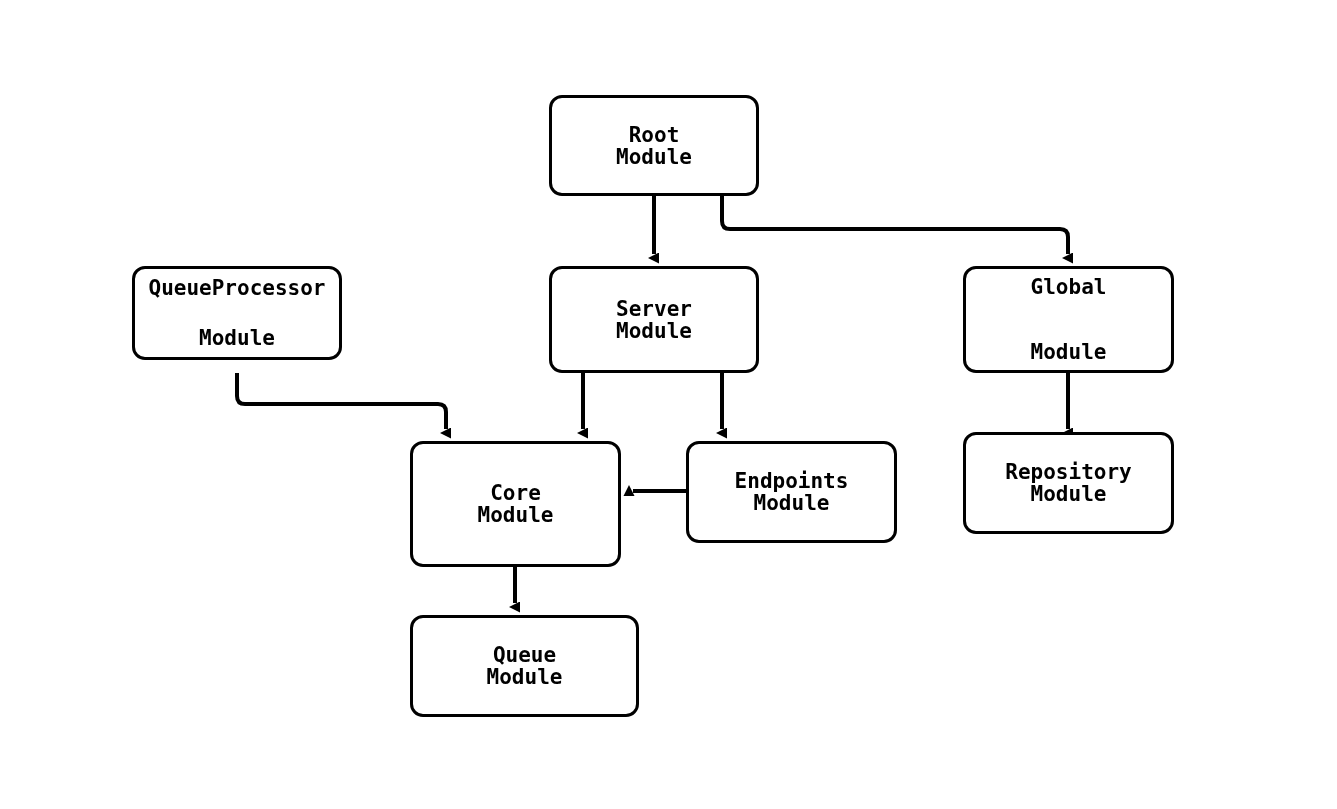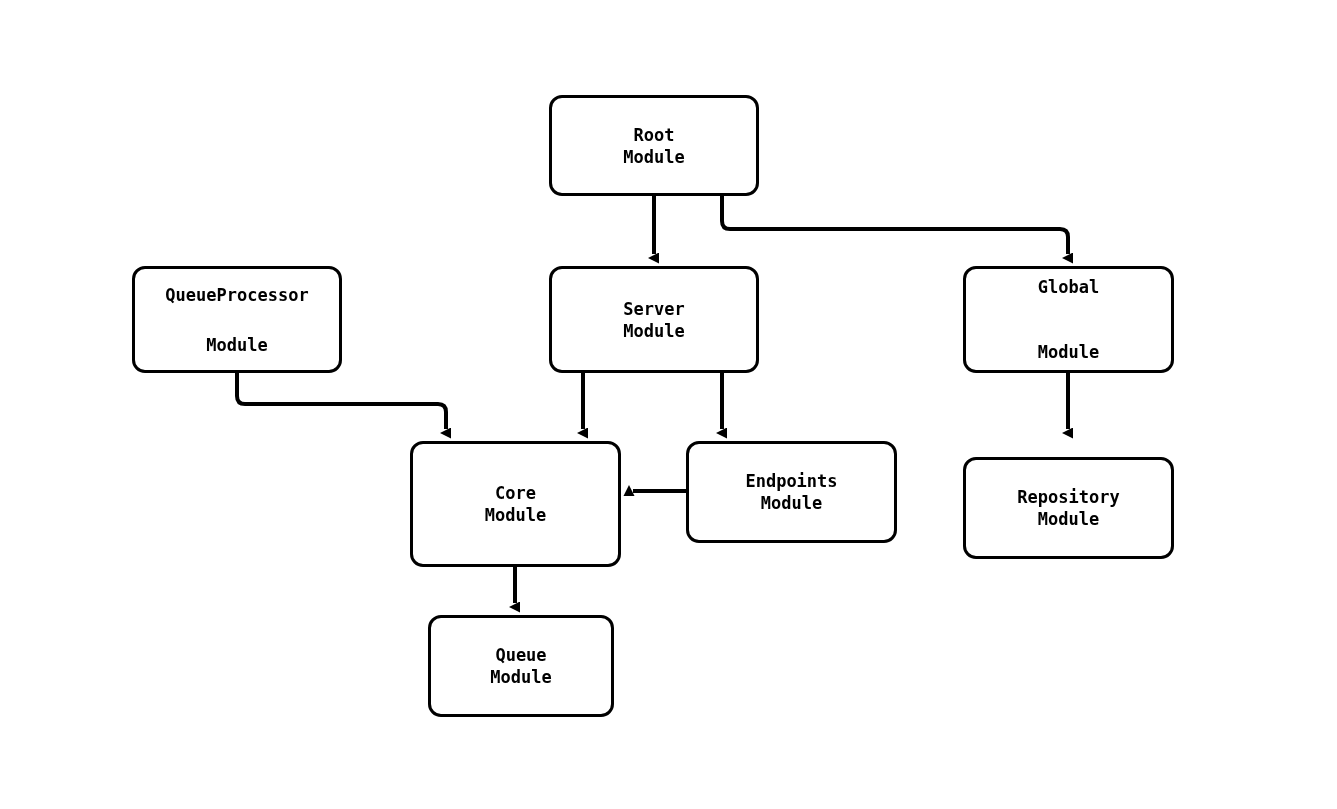--- a/index.html
+++ b/index.html
@@ -32,21 +32,21 @@
     border-radius: 13px;
     background: #ffffff;
     display: flex;
     flex-direction: column;
     align-items: center;
     justify-content: center;
     z-index: 2;
   }
   .node-label {
     font-family: "DejaVu Sans Mono", "Liberation Mono", monospace;
-    font-size: 17px;
+    font-size: 21px;
     font-weight: 600;
     line-height: 22px;
     color: #000000;
     white-space: pre;
     letter-spacing: 0px;
   }
 </style>
 </head>
 <body>
 
@@ -71,21 +71,21 @@
         <path d="M 686 491 L 633 491" fill="none" stroke="#000000" stroke-width="4" stroke-linecap="butt" stroke-linejoin="round" marker-end="url(#arrow-left)"></path>
         <path d="M 515 543 L 515 603" fill="none" stroke="#000000" stroke-width="4" stroke-linecap="butt" stroke-linejoin="round" marker-end="url(#arrow-down)"></path>
       </g>
   </svg>
 
   <div class="node" style="left: 549px; top: 95px; width: 210px; height: 101px; border-color: rgb(0, 0, 0); background: rgb(255, 255, 255);">
     <span class="node-label">Root</span>
     <span class="node-label">Module</span>
   </div>
 
-  <div class="node" style="left: 132px; top: 266px; width: 210px; height: 107px; border-color: rgb(0, 0, 0); background: rgb(255, 255, 255); gap: 28px;">
+  <div class="node" style="left: 132px; top: 266px; width: 210px; height: 94px; border-color: rgb(0, 0, 0); background: rgb(255, 255, 255); gap: 28px;">
     <span class="node-label">QueueProcessor</span>
     <span class="node-label">Module</span>
   </div>
 
   <div class="node" style="left: 549px; top: 266px; width: 210px; height: 107px; border-color: rgb(0, 0, 0); background: rgb(255, 255, 255);">
     <span class="node-label">Server</span>
     <span class="node-label">Module</span>
   </div>
 
   <div class="node" style="left: 963px; top: 266px; width: 211px; height: 107px; border-color: rgb(0, 0, 0); background: rgb(255, 255, 255); gap: 43px;">
@@ -96,23 +96,23 @@
   <div class="node" style="left: 410px; top: 441px; width: 211px; height: 126px; border-color: rgb(0, 0, 0); background: rgb(255, 255, 255);">
     <span class="node-label">Core</span>
     <span class="node-label">Module</span>
   </div>
 
   <div class="node" style="left: 686px; top: 441px; width: 211px; height: 102px; border-color: rgb(0, 0, 0); background: rgb(255, 255, 255);">
     <span class="node-label">Endpoints</span>
     <span class="node-label">Module</span>
   </div>
 
-  <div class="node" style="left: 963px; top: 457px; width: 211px; height: 102px; border-color: rgb(0, 0, 0); background: rgb(255, 255, 255);">
+  <div class="node" style="left: 963px; top: 432px; width: 211px; height: 102px; border-color: rgb(0, 0, 0); background: rgb(255, 255, 255);">
     <span class="node-label">Repository</span>
     <span class="node-label">Module</span>
   </div>
 
-  <div class="node" style="left: 428px; top: 615px; width: 186px; height: 102px; border-color: rgb(0, 0, 0); background: rgb(255, 255, 255);">
+  <div class="node" style="left: 410px; top: 615px; width: 229px; height: 102px; border-color: rgb(0, 0, 0); background: rgb(255, 255, 255);">
     <span class="node-label">Queue</span>
     <span class="node-label">Module</span>
   </div>
 
 </div>
 
 </body></html>

